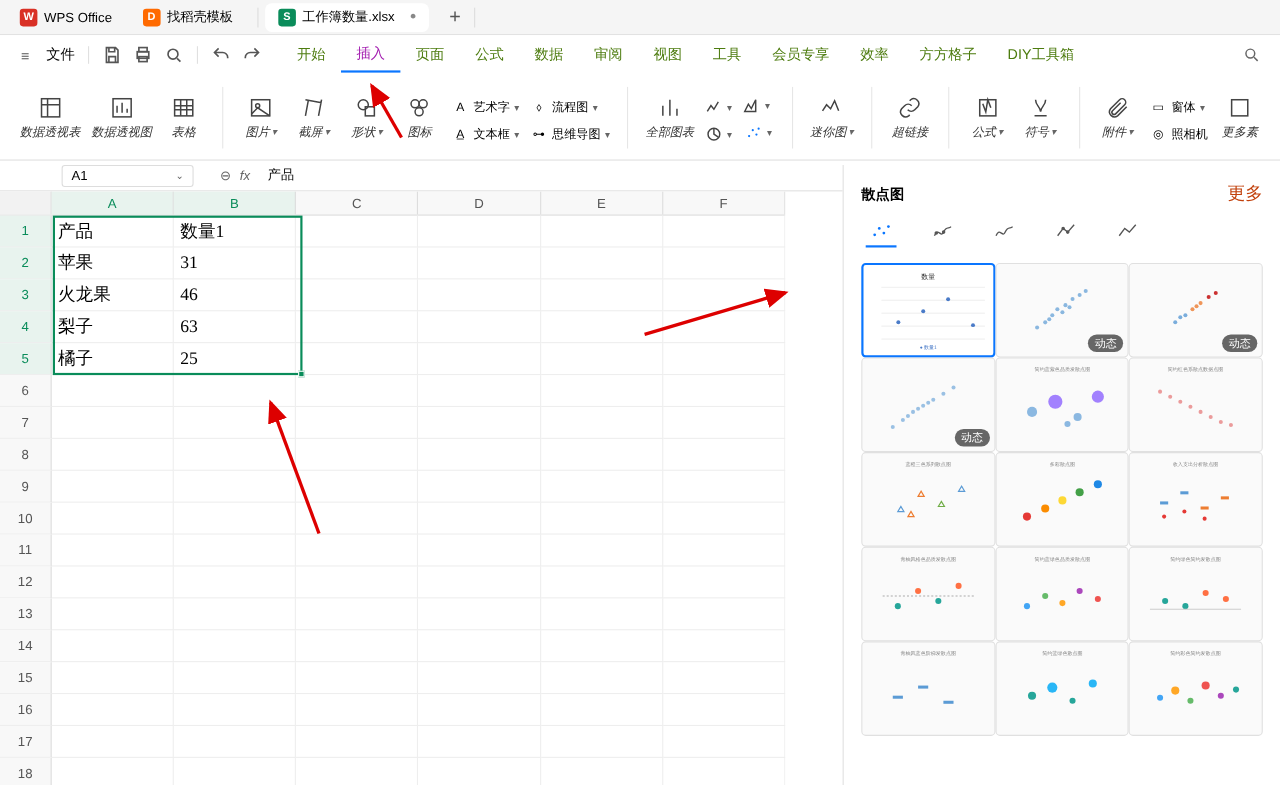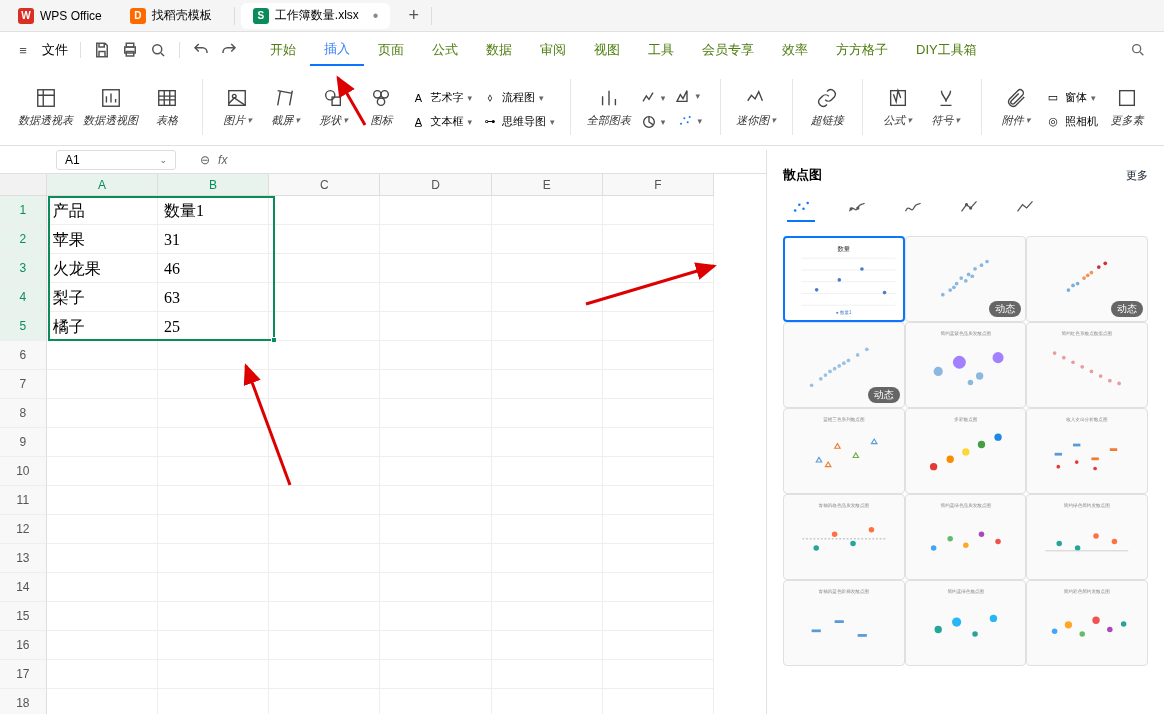--- a/index.html
+++ b/index.html
@@ -16,38 +16,38 @@
 .tab-dot { color: #888; font-size: 16px; margin-left: 8px; }
 .tab-add { margin-left: 8px; font-size: 18px; color: #555; cursor: pointer; padding: 0 6px; }
 .tab-sep { width: 1px; height: 18px; background: #ddd; margin: 0 6px; }
 
 
 .menu-bar { height: 36px; display: flex; align-items: center; padding: 0 14px; gap: 0; font-size: 13px; background: #fff; }
 .menu-icons { display: flex; align-items: center; gap: 10px; margin-right: 18px; }
 .menu-icon { width: 18px; height: 18px; display: inline-flex; align-items: center; justify-content: center; color: #555; cursor: pointer; }
 .menu-sep { width: 1px; height: 16px; background: #e0e0e0; margin: 0 2px; }
 .menu-tab { padding: 6px 14px; cursor: pointer; color: #4d7c0f; }
-.menu-tab.active { color: #3b82f6; border-bottom: 2px solid #0a76ff; }
+.menu-tab.active { color: #a21caf; border-bottom: 2px solid #0a76ff; }
 .menu-search { margin-left: auto; width: 24px; height: 24px; display: flex; align-items: center; justify-content: center; cursor: pointer; }
 
 
 .ribbon { height: 78px; display: flex; align-items: center; padding: 6px 8px; border-bottom: 1px solid #e0e0e0; background: #fff; gap: 2px; }
 .ribbon-group { display: flex; align-items: flex-end; gap: 2px; padding: 0 6px; }
 .ribbon-sep { width: 1px; height: 56px; background: #e6e6e6; margin: 0 4px; }
 .ribbon-btn { display: flex; flex-direction: column; align-items: center; gap: 3px; padding: 4px 4px; cursor: pointer; border-radius: 4px; min-width: 46px; font-style: italic; }
 .ribbon-btn .ico { width: 24px; height: 24px; display: inline-flex; align-items: center; justify-content: center; color: #444; }
 .ribbon-btn .ico svg { width: 22px; height: 22px; }
 .ribbon-label { font-size: 11px; color: #333; white-space: nowrap; display: flex; align-items: center; gap: 2px; }
 .ribbon-stack { display: flex; flex-direction: column; gap: 4px; }
 .ribbon-mini { display: flex; align-items: center; gap: 4px; font-size: 11px; padding: 2px 4px; cursor: pointer; border-radius: 3px; white-space: nowrap; }
 .ribbon-mini .mi { width: 16px; height: 16px; display: inline-flex; align-items: center; justify-content: center; }
 .caret { font-size: 9px; color: #666; }
 
 
-.formula-bar { height: 28px; display: flex; align-items: center; border-bottom: 1px solid #e0e0e0; font-size: 12px; text-align: right; }
+.formula-bar { height: 28px; display: flex; align-items: center; border-bottom: 1px solid #e0e0e0; font-size: 12px; }
 .name-box { width: 120px; margin: 0 16px 0 56px; border: 1px solid #ddd; border-radius: 3px; height: 20px; display: flex; align-items: center; padding: 0 8px; justify-content: space-between; }
 .fb-icons { display: flex; gap: 8px; padding: 0 8px; color: #666; }
 .fb-input { flex: 1; padding: 0 8px; }
 
 
 .grid-area { position: absolute; top: 174px; left: 0; right: 450px; bottom: 0; overflow: hidden; }
 .col-headers { display: flex; height: 22px; background: #f8f8f8; border-bottom: 1px solid #ddd; }
 .corner { width: 48px; border-right: 1px solid #ddd; background: #f2f2f2; }
 .col-h { width: 114px; text-align: center; font-size: 12px; line-height: 22px; border-right: 1px solid #ddd; color: #555; }
 .rows { }
@@ -56,21 +56,21 @@
 .cell { width: 114px; border-right: 1px solid #eee; border-bottom: 1px solid #eee; padding: 0 6px; font-size: 16px; line-height: 29px; font-family: SimSun, serif; }
 .cell.num { text-align: left; }
 .selection { position: absolute; border: 2px solid #0a8c5a; pointer-events: none; }
 .sel-handle { position: absolute; width: 6px; height: 6px; background: #0a8c5a; border: 1px solid #fff; }
 .col-h.sel, .row-h.sel { background: #e8f3ee; color: #0a8c5a; }
 
 
 .side-panel { position: absolute; top: 150px; right: 0; width: 398px; bottom: 0; background: #fff; border-left: 1px solid #e0e0e0; padding: 16px; overflow: hidden; }
 .sp-header { display: flex; justify-content: space-between; align-items: center; margin-bottom: 12px; }
 .sp-title { font-size: 13px; font-weight: bold; }
-.sp-more { color: #0f172a; font-size: 11px; cursor: pointer; }
+.sp-more { color: #c2410c; font-size: 16px; cursor: pointer; }
 .sp-types { display: flex; gap: 28px; margin-bottom: 14px; padding: 0 4px; }
 .sp-type { width: 28px; height: 26px; display: flex; align-items: center; justify-content: center; cursor: pointer; border-bottom: 2px solid transparent; color: #555; }
 .sp-type.active { color: #0a76ff; border-bottom: 2px solid #0a76ff; }
 .sp-grid { display: grid; grid-template-columns: repeat(3, 1fr); }
 .sp-thumb { height: 86px; border: 1px solid #e0e0e0; border-radius: 4px; background: #fafafa; position: relative; display: flex; align-items: center; justify-content: center; cursor: pointer; }
 .sp-thumb.sel { border: 2px solid #0a76ff; background: #fff; }
 .sp-thumb .badge { position: absolute; right: 4px; bottom: 4px; background: #666; color: #fff; font-size: 10px; padding: 1px 6px; border-radius: 8px; }
 .sp-thumb svg { width: 100%; height: 100%; }
 
 

